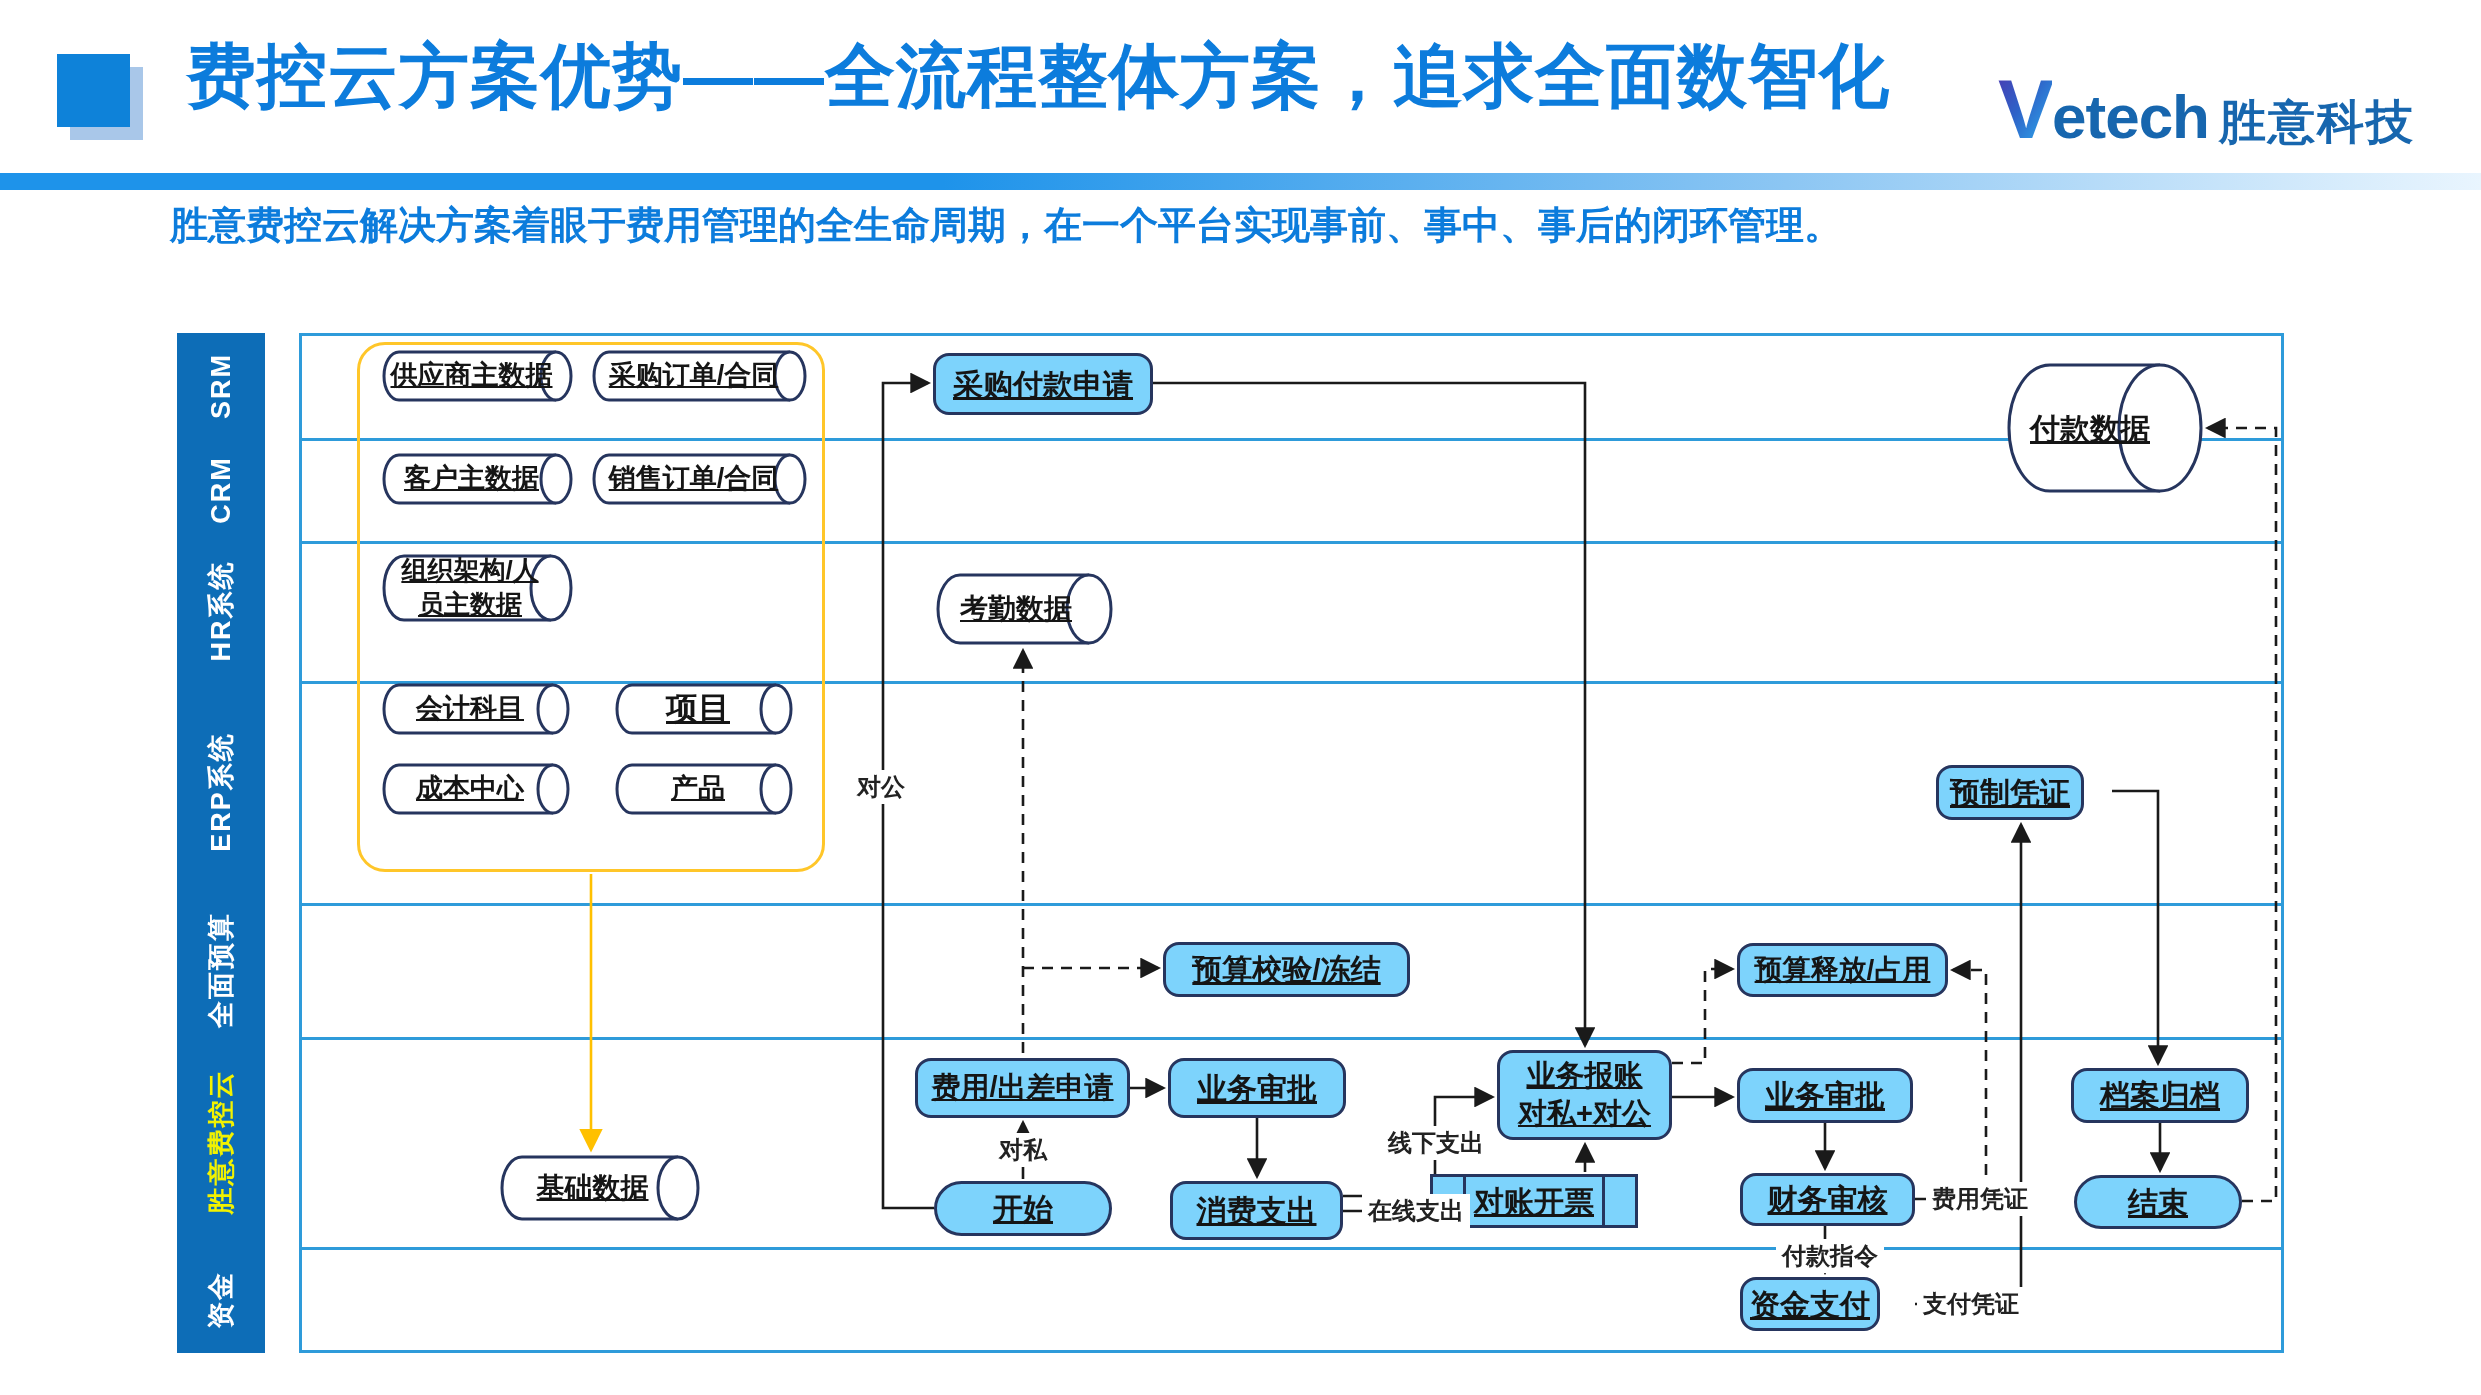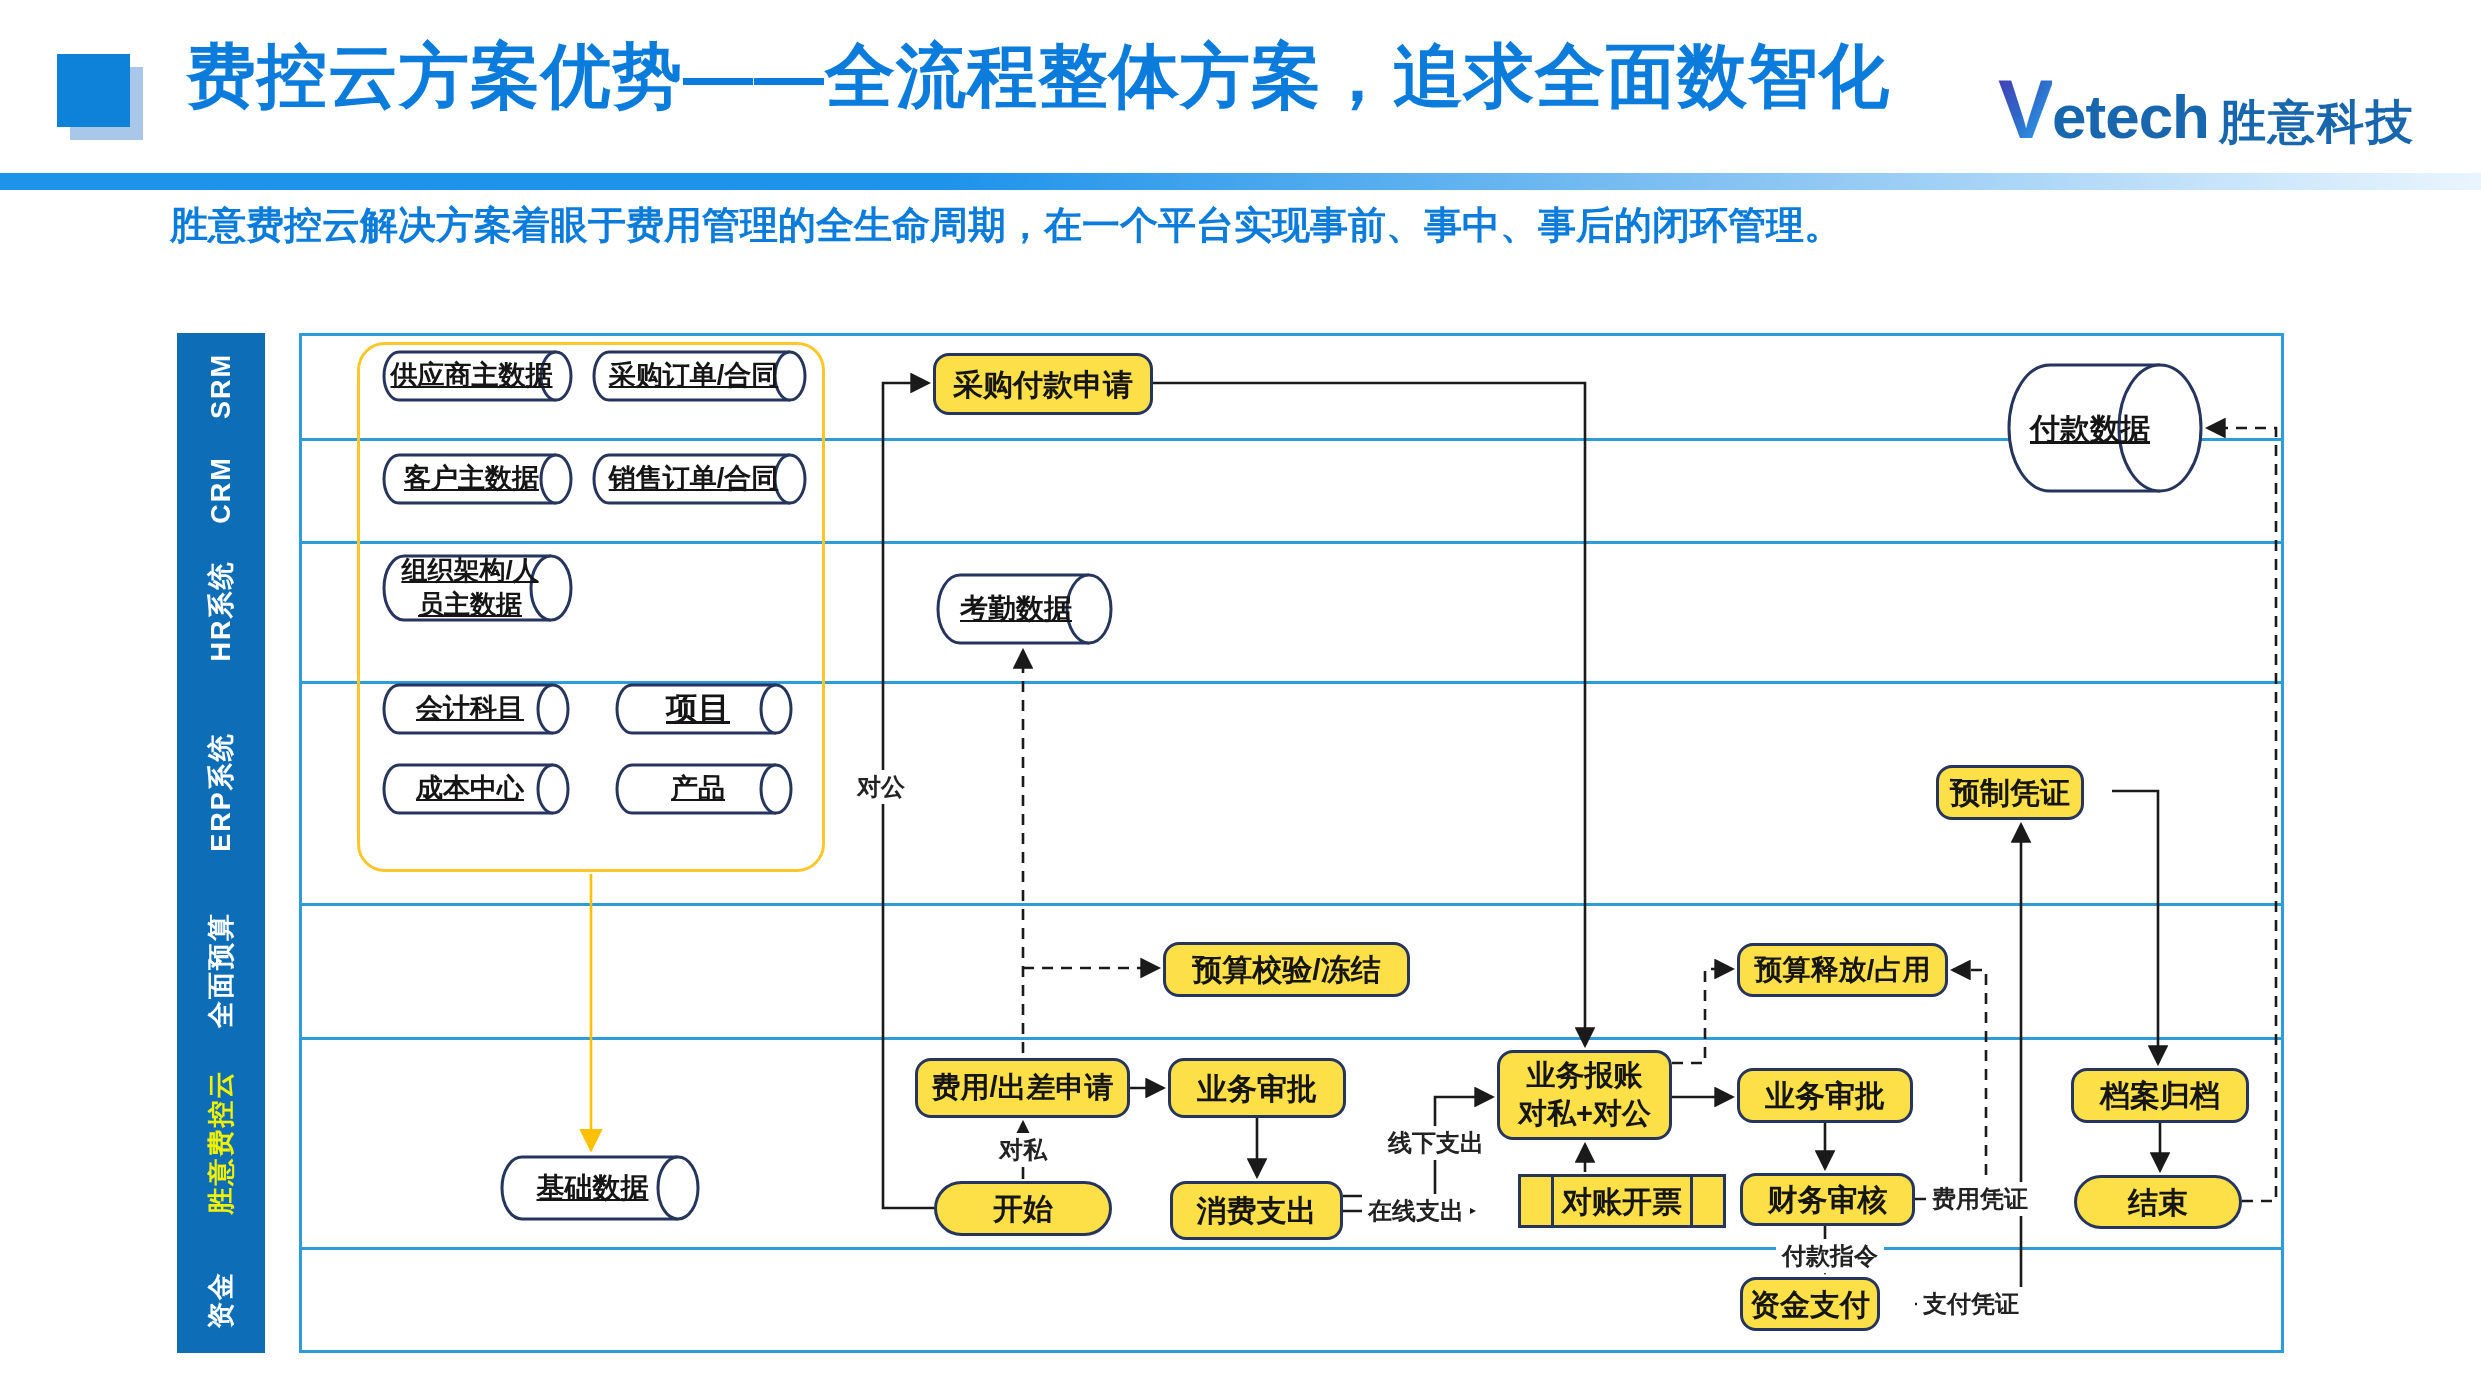--- a/index.html
+++ b/index.html
@@ -36,21 +36,21 @@
   .sidebar{position:absolute;background:var(--sidebar);z-index:2;}
   .lane-label{position:absolute;transform:translate(-50%,-50%) rotate(-90deg);
     color:#fff;font-weight:bold;font-size:27px;letter-spacing:2px;white-space:nowrap;z-index:3;}
   .lane-label.hl{color:var(--hlyellow);}
   .group-box{position:absolute;border:3px solid var(--groupyellow);border-radius:28px;
     box-sizing:border-box;z-index:2;}
   svg.connectors{position:absolute;left:0;top:0;z-index:4;}
   .node{position:absolute;box-sizing:border-box;display:flex;align-items:center;justify-content:center;
     text-align:center;font-weight:bold;font-size:30px;color:#151515;line-height:1.3;
     white-space:pre-line;z-index:5;}
-  .node.process,.node.stadium,.node.predefined{background:#fde047;border:3px solid var(--nodestroke);}
+  .node.process,.node.stadium,.node.predefined{background:#7dd3fc;border:3px solid var(--nodestroke);text-decoration:underline;}
   .node.process{border-radius:16px;}
   .node.cylinder{border:none;background:transparent;}
   .node.cylinder > svg{position:absolute;left:0;top:0;}
   .cyl-text{position:relative;z-index:2;text-decoration:underline;}
   .pline{position:absolute;top:0;bottom:0;width:3px;background:var(--nodestroke);}
   .edge-label{position:absolute;transform:translate(-50%,-50%);background:#fff;
     padding:1px 6px;font-size:24px;font-weight:600;color:#222;white-space:nowrap;z-index:6;}
 </style>
 </head>
 <body>
@@ -178,21 +178,21 @@
       <div class="node process" style="left: 1163px; top: 942px; width: 247px; height: 55px;"><span>预算校验/冻结</span></div>
       <div class="node process" style="left: 1737px; top: 943px; width: 211px; height: 54px; font-size: 28px; text-align: right;"><span>预算释放/占用</span></div>
       <div class="node process" style="left: 915px; top: 1058px; width: 215px; height: 60px; font-size: 29px;"><span>费用/出差申请</span></div>
       <div class="node process" style="left: 1168px; top: 1058px; width: 178px; height: 60px;"><span>业务审批</span></div>
       <div class="node process" style="left: 1497px; top: 1050px; width: 175px; height: 90px; font-size: 29px;"><span>业务报账
 对私+对公</span></div>
       <div class="node process" style="left: 1737px; top: 1068px; width: 176px; height: 55px;"><span>业务审批</span></div>
       <div class="node process" style="left: 2071px; top: 1068px; width: 178px; height: 55px;"><span>档案归档</span></div>
       <div class="node stadium" style="left: 934px; top: 1181px; width: 178px; height: 55px; border-radius: 27.5px;"><span>开始</span></div>
       <div class="node process" style="left: 1170px; top: 1181px; width: 173px; height: 59px;"><span>消费支出</span></div>
-      <div class="node predefined" style="left: 1518px; top: 1174px; width: 208px; height: 54px;"><div class="pline" style="left: 30px;"></div><div class="pline" style="right: 30px;"></div><span>对账开票</span></div>
+      <div class="node predefined" style="left: 1430px; top: 1174px; width: 208px; height: 54px;"><div class="pline" style="left: 30px;"></div><div class="pline" style="right: 30px;"></div><span>对账开票</span></div>
       <div class="node process" style="left: 1740px; top: 1173px; width: 175px; height: 53px;"><span>财务审核</span></div>
       <div class="node stadium" style="left: 2074px; top: 1175px; width: 168px; height: 54px; border-radius: 27px;"><span>结束</span></div>
       <div class="node process" style="left: 1740px; top: 1277px; width: 140px; height: 54px; text-align: center;"><span>资金支付</span></div>
       <div class="node process" style="left: 1936px; top: 765px; width: 148px; height: 55px;"><span>预制凭证</span></div>
       <div class="edge-label" style="left: 881px; top: 787px;">对公</div>
       <div class="edge-label" style="left: 1023px; top: 1150px;">对私</div>
       <div class="edge-label" style="left: 1436px; top: 1143px;">线下支出</div>
       <div class="edge-label" style="left: 1416px; top: 1211px;">在线支出</div>
       <div class="edge-label" style="left: 1830px; top: 1256px;">付款指令</div>
       <div class="edge-label" style="left: 1980px; top: 1199px;">费用凭证</div>

